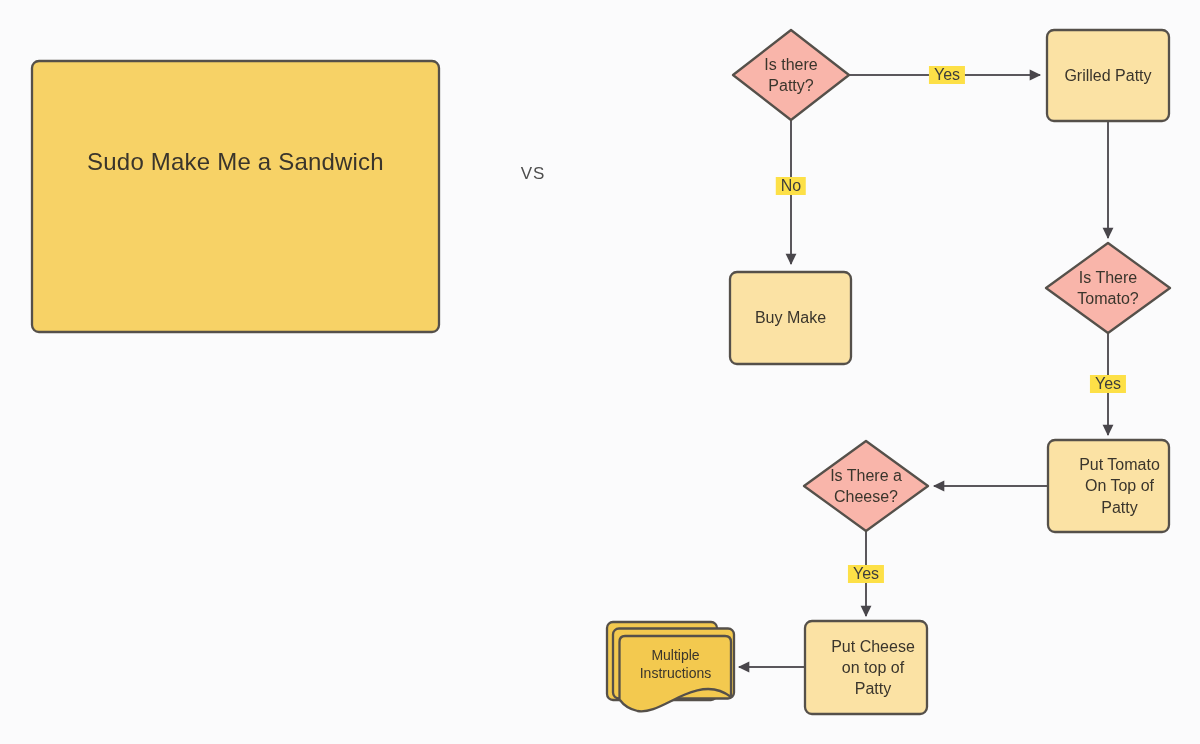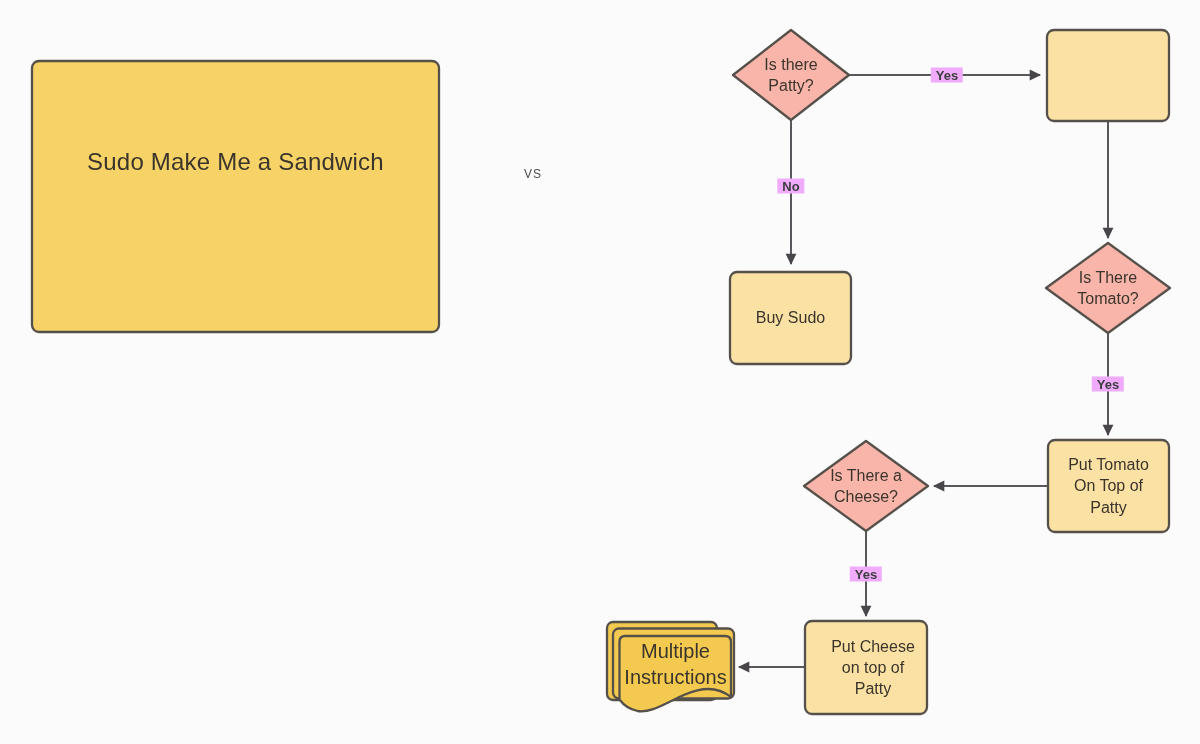--- a/index.html
+++ b/index.html
@@ -12,29 +12,29 @@
   }
   .canvas svg{position:absolute;left:0;top:0;}
   .node-label{
     position:absolute;
     display:flex;align-items:center;justify-content:center;
     text-align:center;white-space:pre-line;
     color:#3a352c;line-height:1.32;
   }
   .big-label{font-size:24px;letter-spacing:0.2px;}
   .node-font{font-size:16px;}
-  .doc-font{font-size:20px;}
+  .doc-font{font-size:14px;}
   .vs{
     position:absolute;transform:translate(-50%,-50%);
-    font-size:12px;letter-spacing:1px;color:#4d4d4d;
+    font-size:17px;letter-spacing:1px;color:#4d4d4d;
   }
   .edge-label{
     position:absolute;transform:translate(-50%,-50%);
-    background:#f0abfc;padding:0 5px;
-    font-size:13px;font-weight:700;color:#3d3d3d;
+    background:#fde047;padding:0 5px;
+    font-size:16px;font-weight:400;color:#3d3d3d;
   }
   .shape{stroke:#55504a;stroke-width:2.3;stroke-linejoin:round;}
   .edge{stroke:#5a575c;stroke-width:2;fill:none;}
 </style>
 </head>
 <body>
 
 <div class="canvas">
 
   <svg width="1200" height="744" viewBox="0 0 1200 744">
@@ -83,27 +83,28 @@
     </g>
   </svg>
 
   <div class="node-label big-label" style="left:32px;top:61px;width:407px;height:201px;">Sudo Make Me a Sandwich</div>
 
   <div class="vs" style="left:533px;top:174px;">VS</div>
 
   <div class="node-label node-font" style="left:733px;top:30px;width:116px;height:90px;">Is there
 Patty?</div>
 
+  <div class="node-label node-font" style="left:1047px;top:30px;width:122px;height:91px;">Grilled Patty</div>
 
-  <div class="node-label node-font" style="left:730px;top:272px;width:121px;height:92px;">Buy Sudo</div>
+  <div class="node-label node-font" style="left:730px;top:272px;width:121px;height:92px;">Buy Make</div>
 
   <div class="node-label node-font" style="left:1046px;top:243px;width:124px;height:90px;">Is There
 Tomato?</div>
 
-  <div class="node-label node-font" style="left:1048px;top:440px;width:121px;height:92px;">Put Tomato
+  <div class="node-label node-font" style="left:1048px;top:440px;width:121px;height:92px;padding-left:11px;">Put Tomato
 On Top of
 Patty</div>
 
   <div class="node-label node-font" style="left:802px;top:441px;width:128px;height:90px;">Is There a
 Cheese?</div>
 
   <div class="node-label node-font" style="left:805px;top:621px;width:136px;height:93px;">Put Cheese
 on top of
 Patty</div>
 

